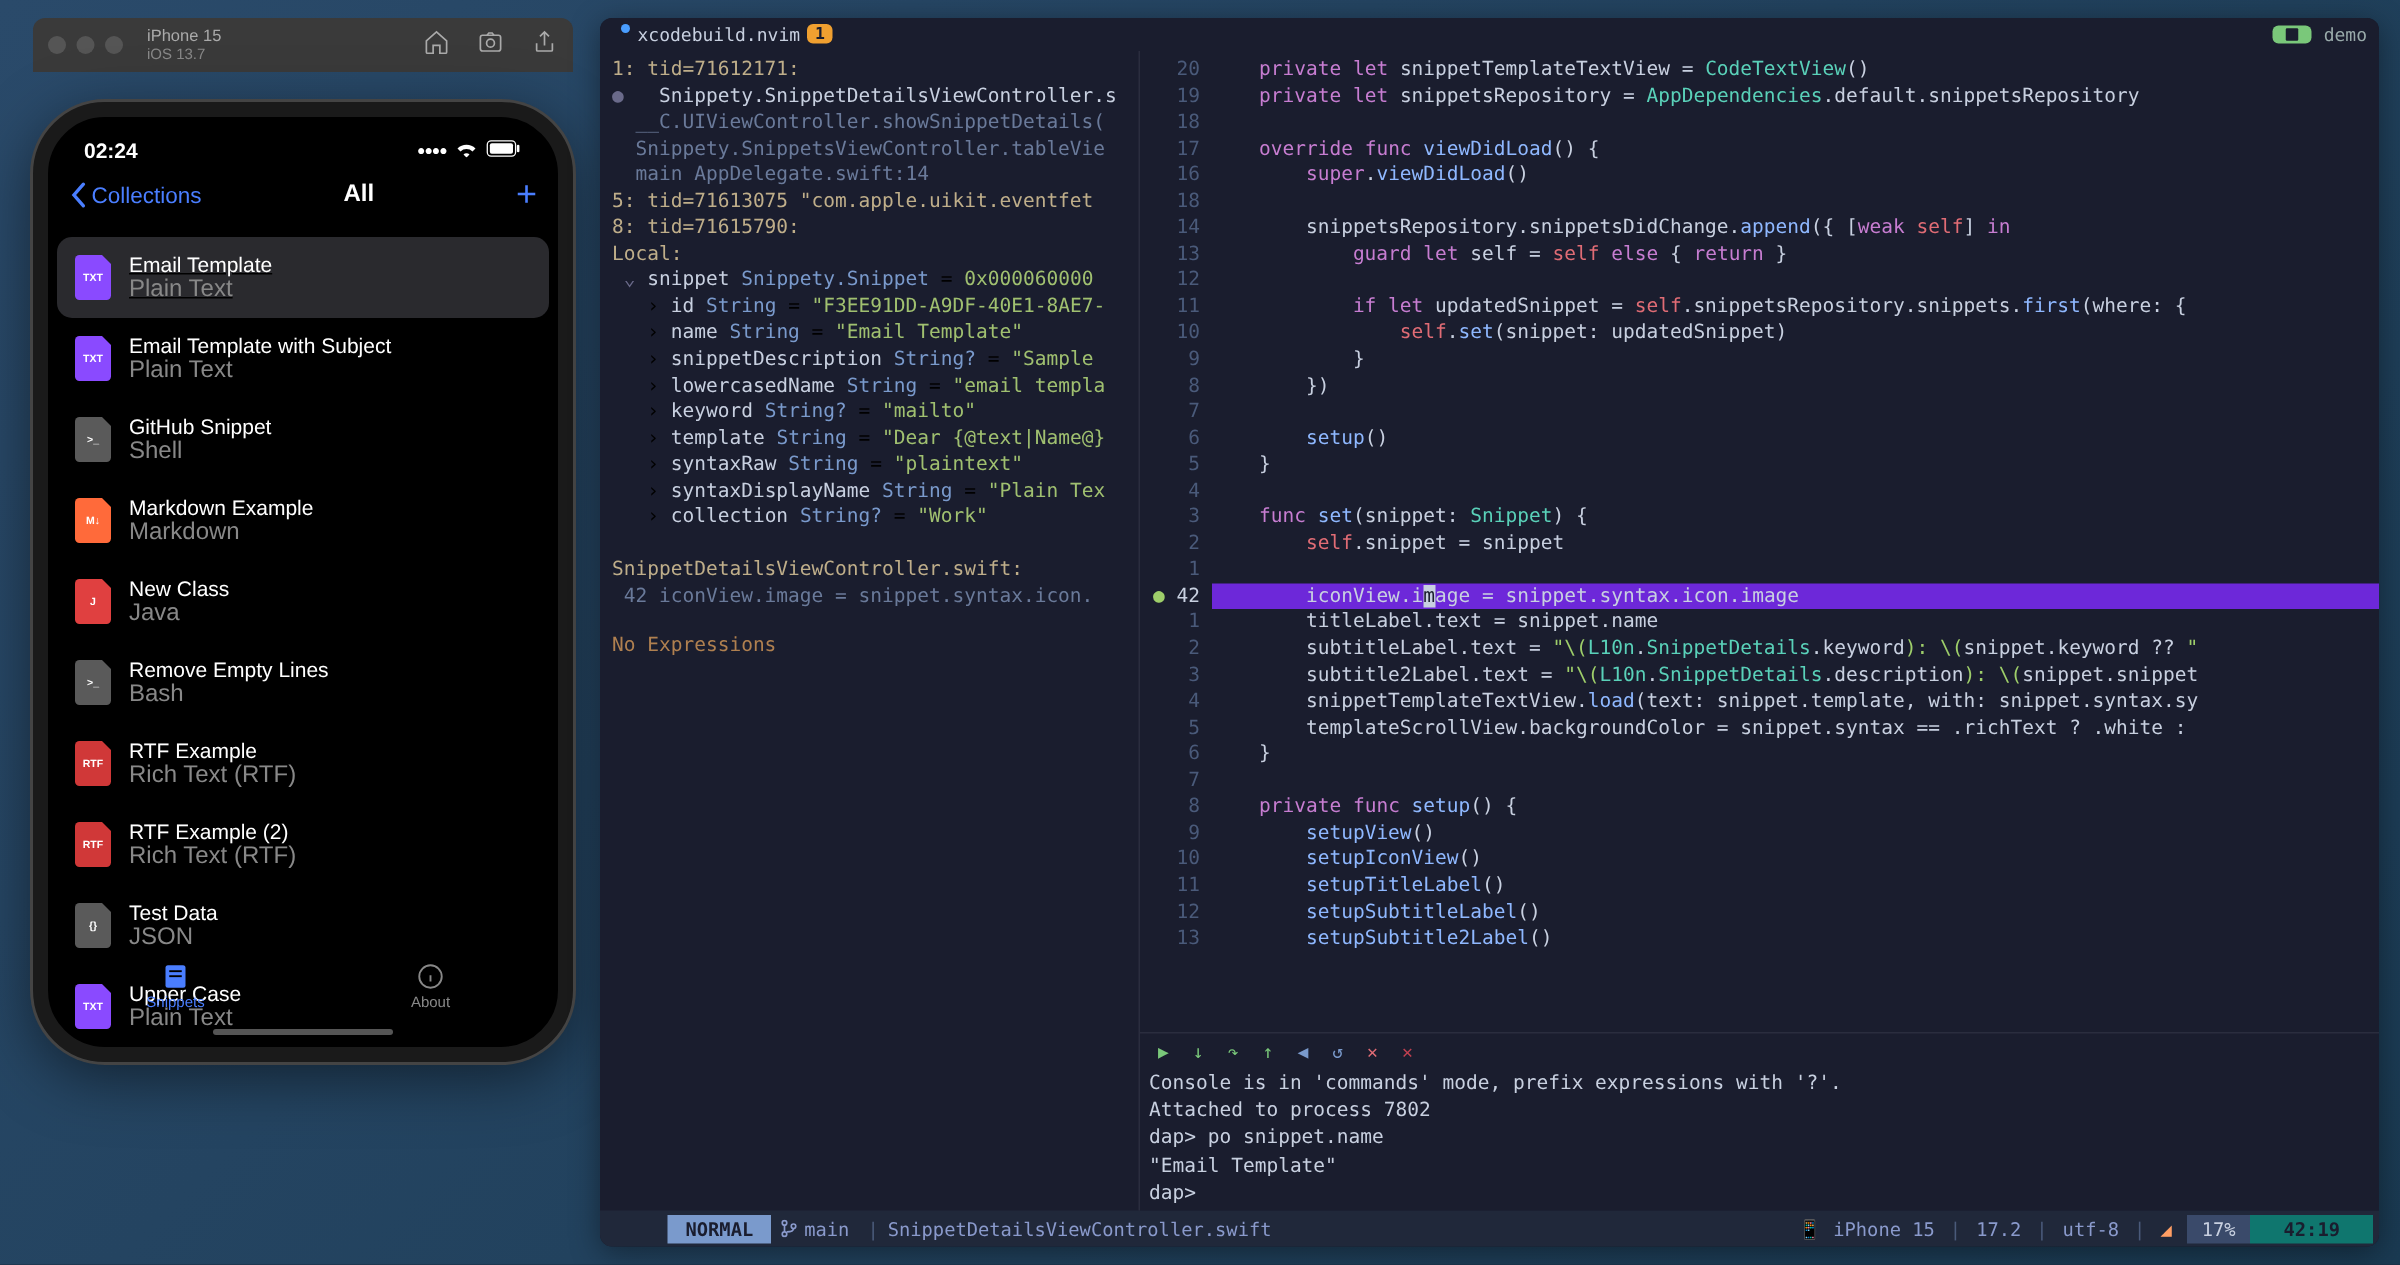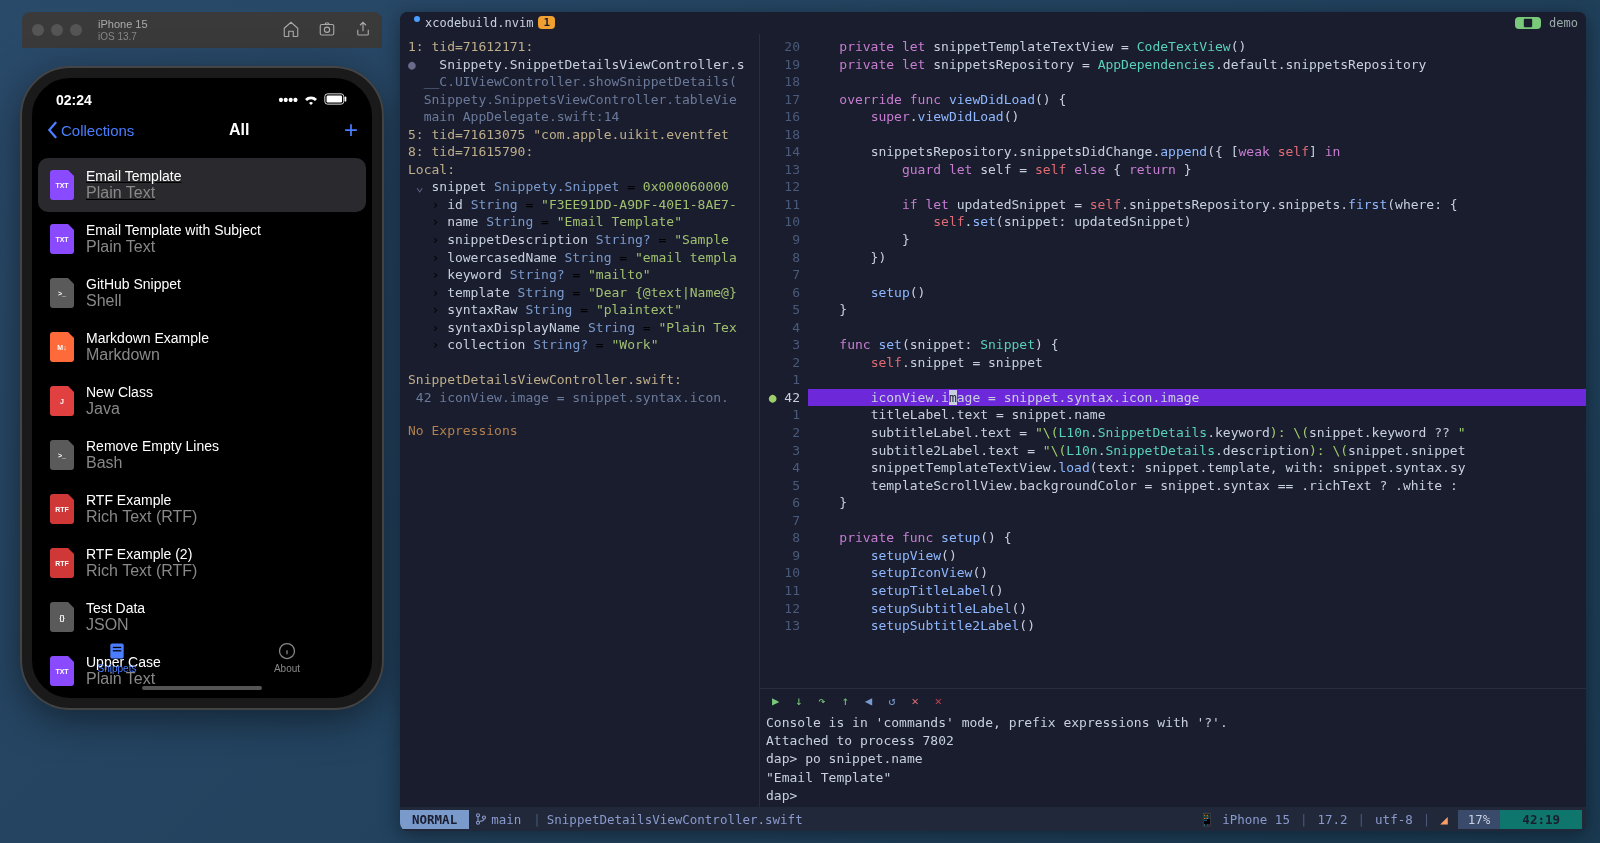--- a/index.html
+++ b/index.html
@@ -148,21 +148,21 @@
     background:#1a1d2e; padding: 2px 6px;
     font-size:13px; line-height:1.4;
   }
   .dbg-icons { display:flex; gap:16px; padding:2px 0 4px 6px;}
   .dbg-icons span { color:#7a8; font-size:12px;}
 
   .statusline {
     height:24px; display:flex; align-items:center;
     font-size:12.5px; background:#20283a; padding-right:4px;
   }
-  .sl-mode { background:#7a9acc; color:#1a1d2e; padding:2px 12px; font-weight:700;}
+  .sl-mode { background:#7a9acc; color:#1a1d2e; padding:2px 12px; font-weight:700;margin-left:45px;}
   .sl-branch { color:#8a9acc; padding:0 6px; display:flex; align-items:center; gap:4px;}
   .sl-file { color:#8a9acc;}
   .sl-sep { color:#4a5a7a; padding:0 6px;}
   .sl-spacer { flex:1;}
   .sl-r { color:#8a9acc; padding:0 4px;}
   .sl-pct { background:#3a4a6a; color:#c8d0e0; padding:2px 10px; margin-left:6px;}
   .sl-pos { background:#0f766e; color:#1a1d2e; padding:2px 22px; font-weight:700;}
 
   .no-expr { color:#b08050; margin-top:16px;}
 

